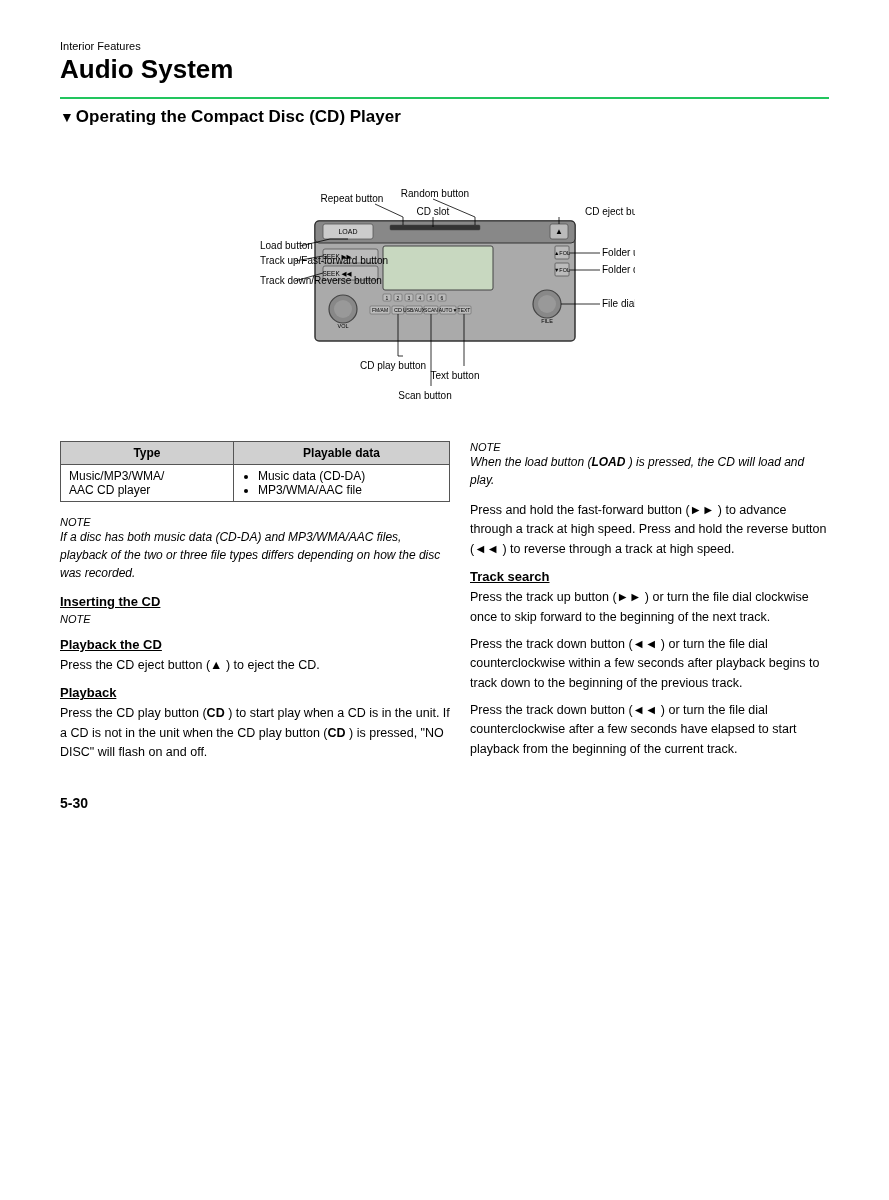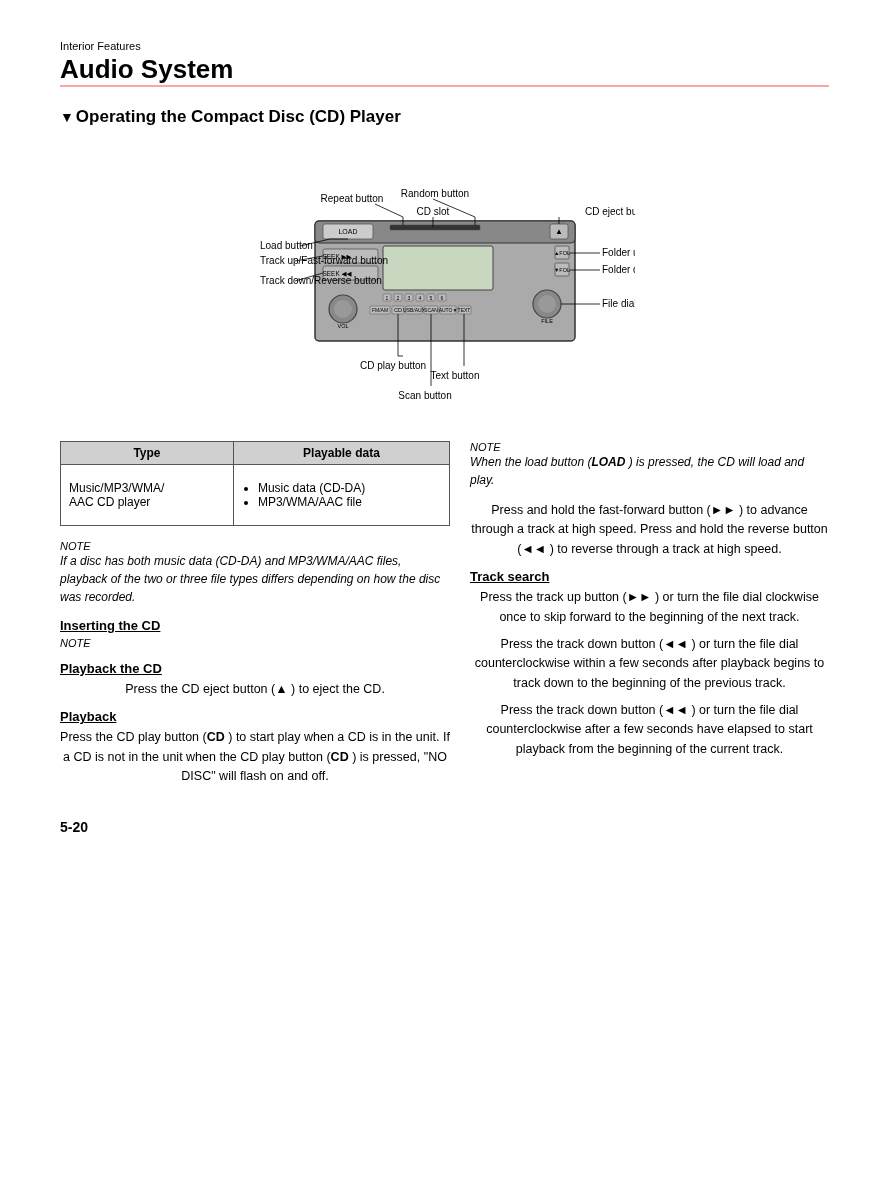--- a/index.html
+++ b/index.html
@@ -13,23 +13,23 @@
       padding: 40px 60px 40px 60px;
     }
     .breadcrumb {
       font-size: 11px;
       font-weight: normal;
       margin-bottom: 2px;
     }
     .page-title {
       font-size: 26px;
       font-weight: bold;
-      border-bottom: 2px solid #fca5a5;
-      padding-bottom: 0;
-      margin-bottom: 20px;
+      border-bottom: 2px solid #22c55e;
+      padding-bottom: 12px;
+      margin-bottom: 8px;
     }
     .section-heading {
       font-size: 17px;
       font-weight: bold;
       margin-bottom: 14px;
     }
     .triangle {
       font-size: 14px;
       margin-right: 2px;
     }
@@ -53,21 +53,21 @@
     }
     .type-table th {
       background: #d0d0d0;
       border: 1px solid #555;
       padding: 4px 26px;
       text-align: center;
       font-weight: bold;
     }
     .type-table td {
       border: 1px solid #555;
-      padding: 16px 8px;
+      padding: 4px 8px;
       vertical-align: top;
     }
     .type-table td ul {
       list-style: disc;
       padding-left: 16px;
     }
     
     .note-block {
       margin-bottom: 12px;
     }
@@ -86,21 +86,20 @@
       font-weight: bold;
       text-decoration: underline;
       font-size: 13px;
       margin-bottom: 4px;
       margin-top: 10px;
     }
     .body-text {
       font-size: 12.5px;
       line-height: 1.55;
       margin-bottom: 8px;
-      text-align: center;
     }
     .bold-inline {
       font-weight: bold;
     }
     .page-number {
       font-size: 14px;
       font-weight: bold;
       margin-top: 24px;
     }
 
@@ -278,13 +277,13 @@
 
     <div class="body-text">Press and hold the fast-forward button (►► ) to advance through a track at high speed. Press and hold the reverse button (◄◄ ) to reverse through a track at high speed.</div>
 
     <div class="sub-heading">Track search</div>
     <div class="body-text">Press the track up button (►► ) or turn the file dial clockwise once to skip forward to the beginning of the next track.</div>
     <div class="body-text">Press the track down button (◄◄ ) or turn the file dial counterclockwise within a few seconds after playback begins to track down to the beginning of the previous track.</div>
     <div class="body-text">Press the track down button (◄◄ ) or turn the file dial counterclockwise after a few seconds have elapsed to start playback from the beginning of the current track.</div>
   </div>
 </div>
 
-<div class="page-number">5-20</div>
+<div class="page-number">5-30</div>
 
 </body></html>

